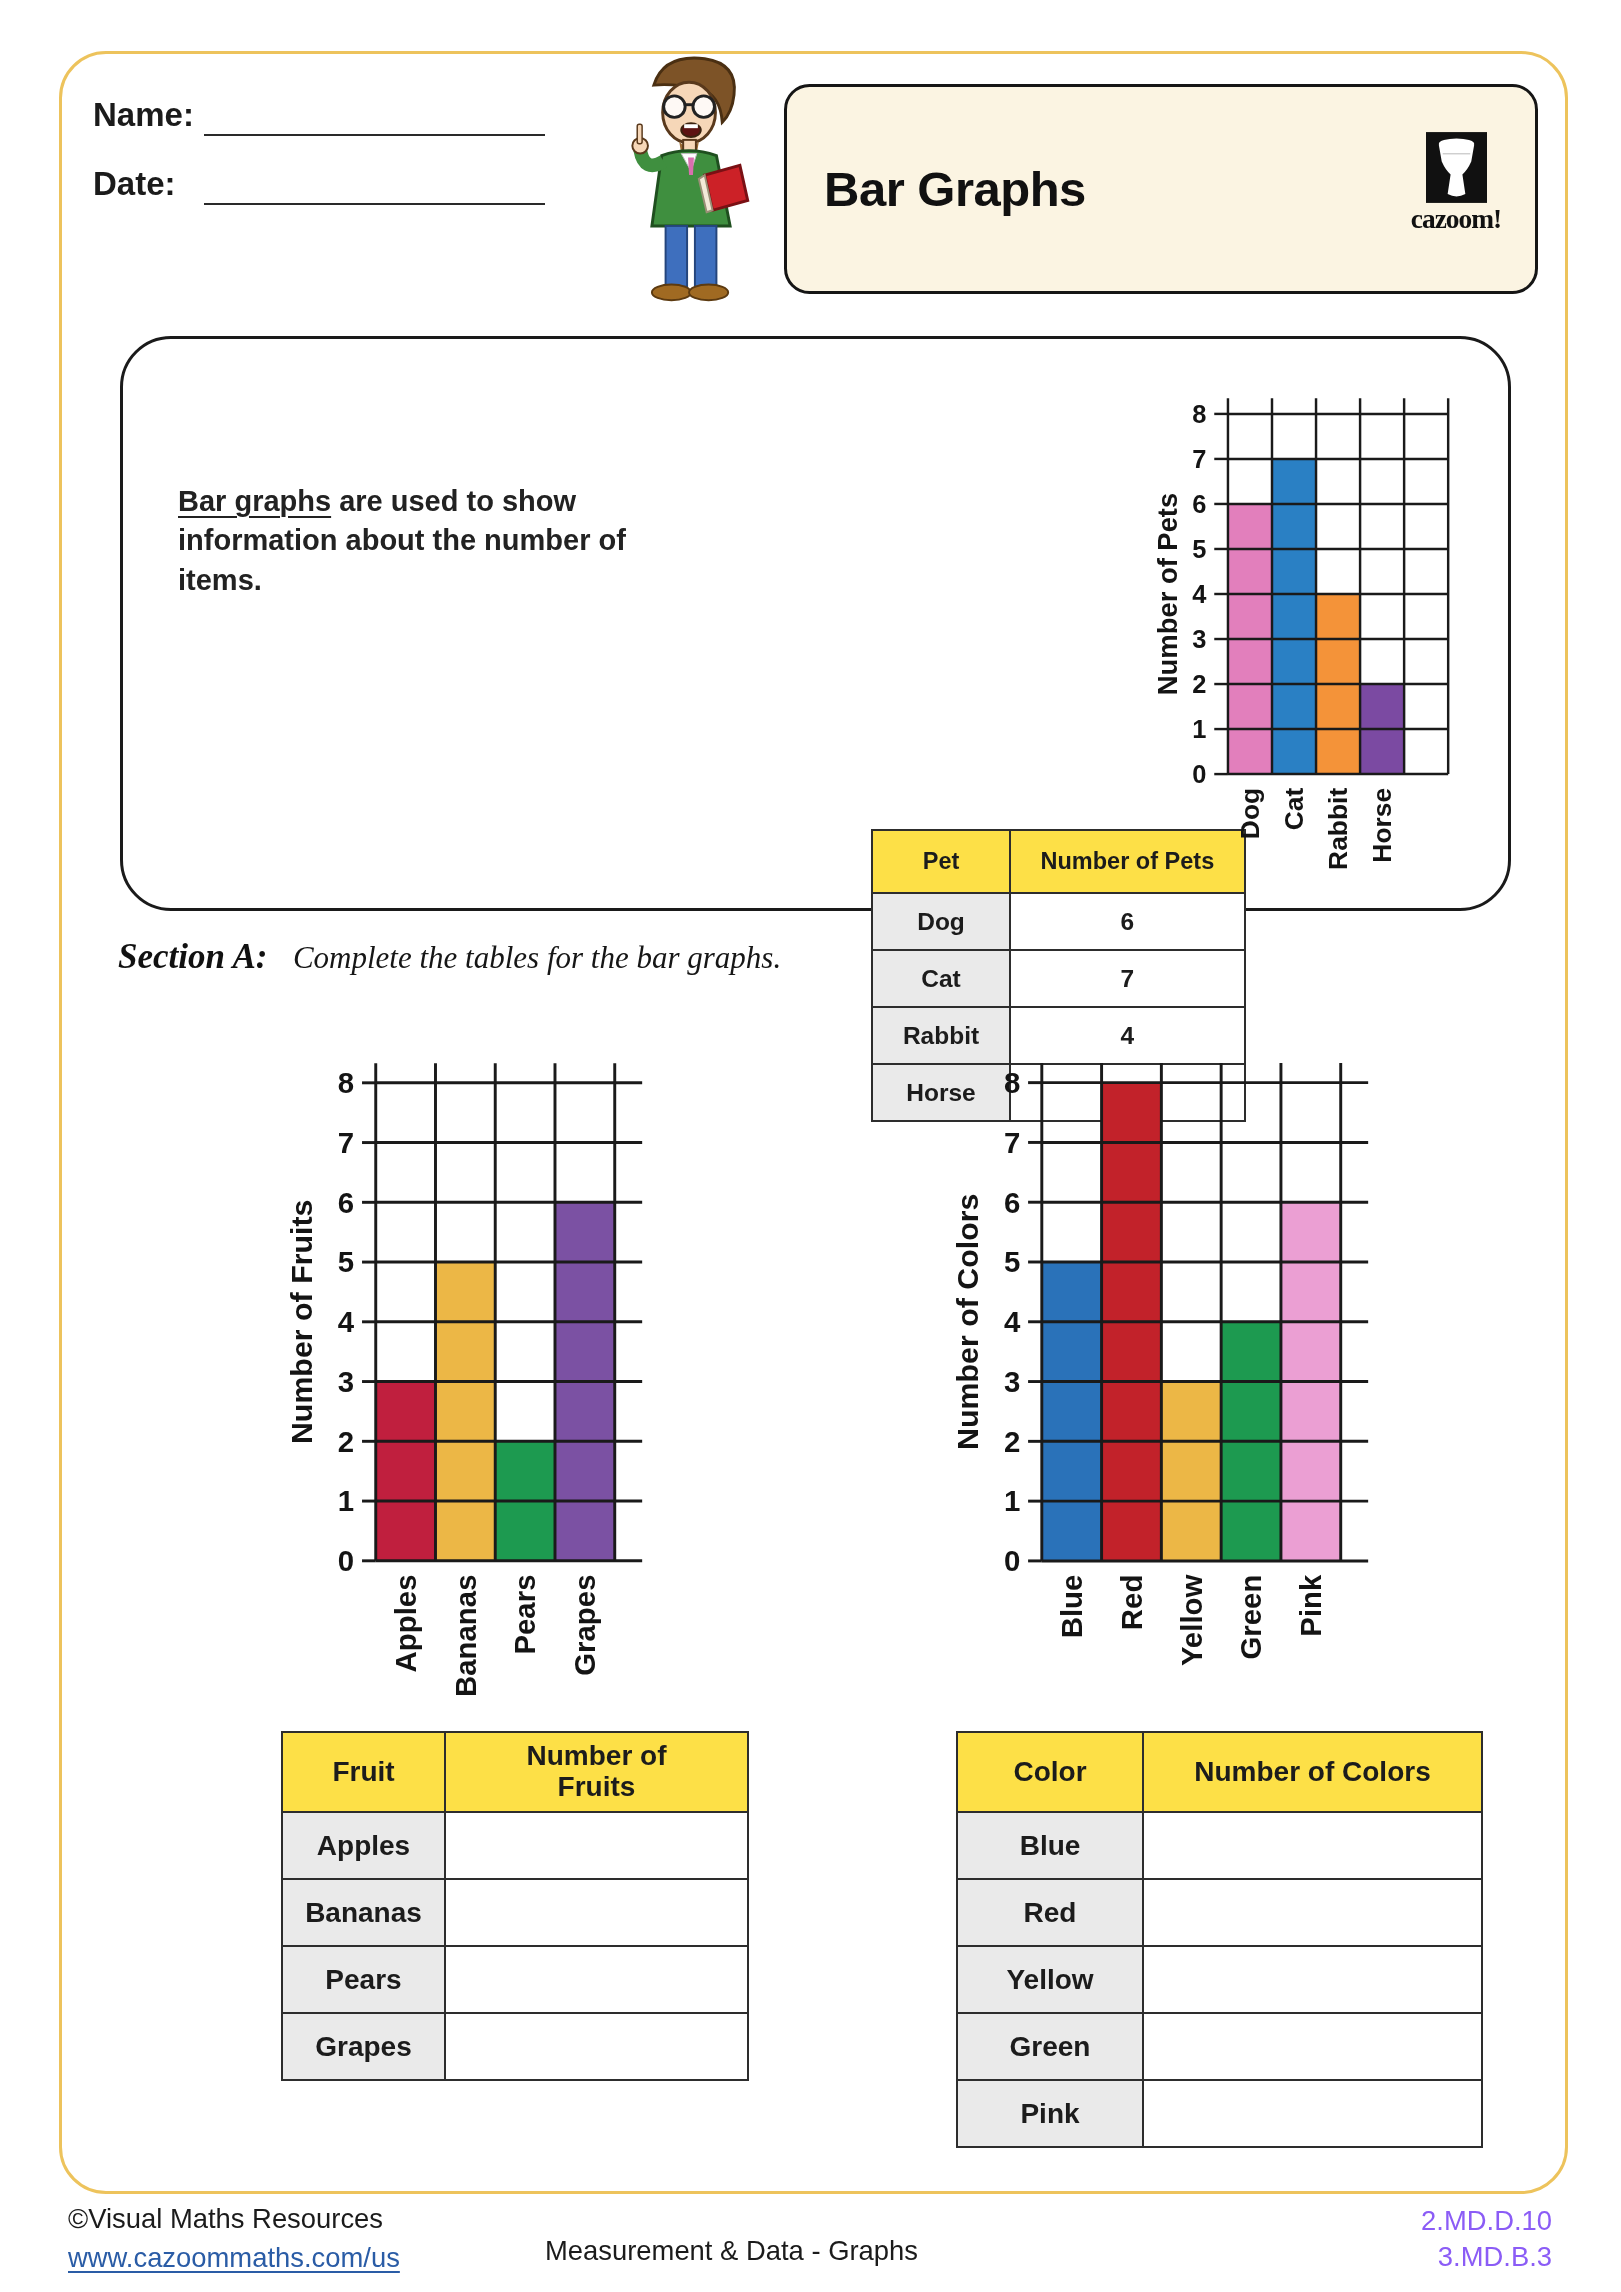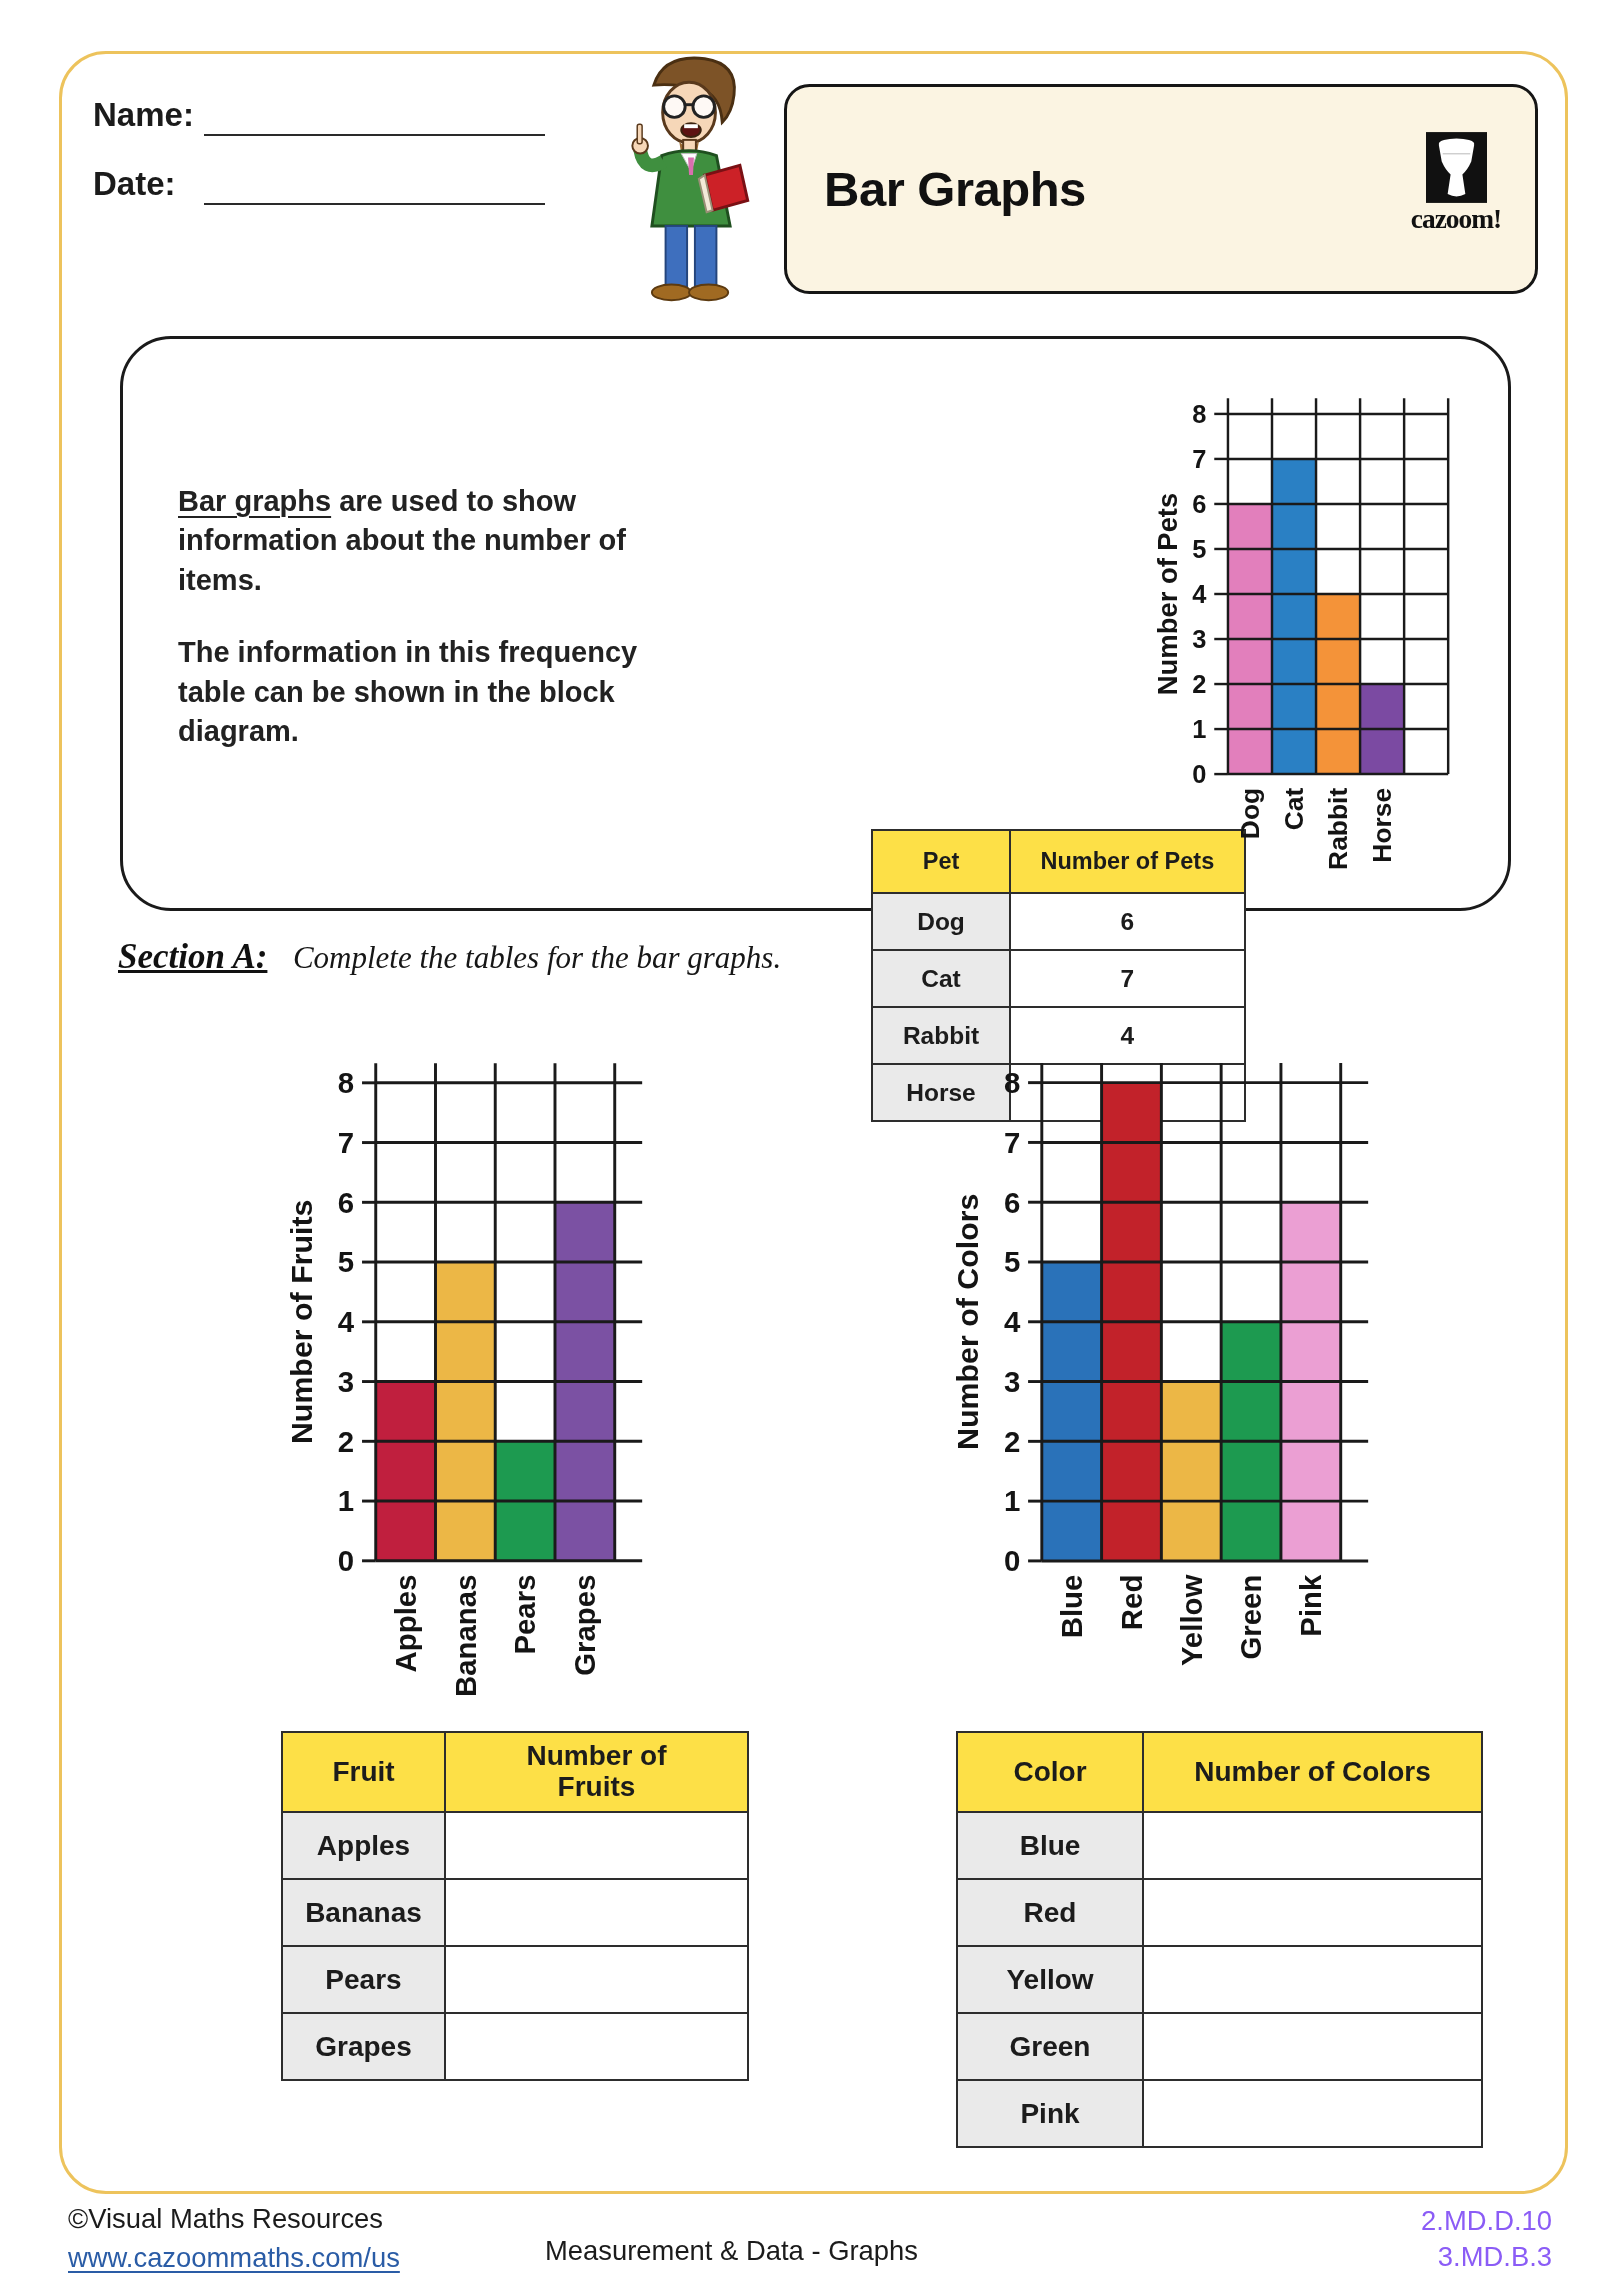--- a/index.html
+++ b/index.html
@@ -56,21 +56,21 @@
   #fruit-table td{height:63px;}
   #fruit-table .c1{width:159px;} #fruit-table .c2{width:223px;padding:0 39px;}
 
   #color-table{left:956px;top:1731px;font-size:28px;}
   #color-table th{height:76px;font-size:28px;line-height:1.1;}
   #color-table td{height:63px;}
   #color-table .c1{width:182px;} #color-table .c2{width:247px;padding:0 45px;}
 
   
   .section-a{position:absolute;left:118px;top:937px;font-family:"Liberation Serif",serif;}
-  .section-a .lbl{font-size:35px;font-weight:bold;font-style:italic;color:#111;text-decoration:underline;}
+  .section-a .lbl{font-size:35px;font-weight:bold;font-style:italic;color:#111;}
   .section-a .ins{font-size:31px;font-style:italic;color:#161616;margin-left:25.5px;text-align:right;}
 
   .chart{position:absolute;}
   #pets-chart{left:1134px;top:394px;}
   #fruits-chart{left:268px;top:1059px;}
   #colors-chart{left:934px;top:1059px;}
 
   
   .footer-left{position:absolute;left:68px;top:2203px;font-size:27.4px;color:#1b1b1b;}
   .footer-link{display:block;margin-top:6.9px;color:#2a5ca6;text-decoration:underline;
@@ -125,21 +125,20 @@
         <path d="M13 13 Q31 20 49 13 L46 30 Q42 39 37 43 L40 63 Q31 68 22 63 L25 43 Q20 39 16 30 Z" fill="#fff"></path>
         <line x1="17" y1="22" x2="45" y2="22" stroke="#cfcfcf" stroke-width="1.5"></line>
       </svg>
       <div class="logo-word">cazoom!</div>
     </div>
   </div>
 
   <div class="info-box">
     <div class="info-text">
       <p><span class="uline">Bar graphs</span><span> are used to show information about the number of items.</span></p>
-      <p>The information in this frequency table can be shown in the block diagram.</p>
     </div>
     <table class="wtable" id="pet-table">
         <thead>
           <tr>
             <th class="c1">Pet</th>
             <th class="c2">Number of Pets</th>
           </tr>
         </thead>
         <tbody>
           <tr>

